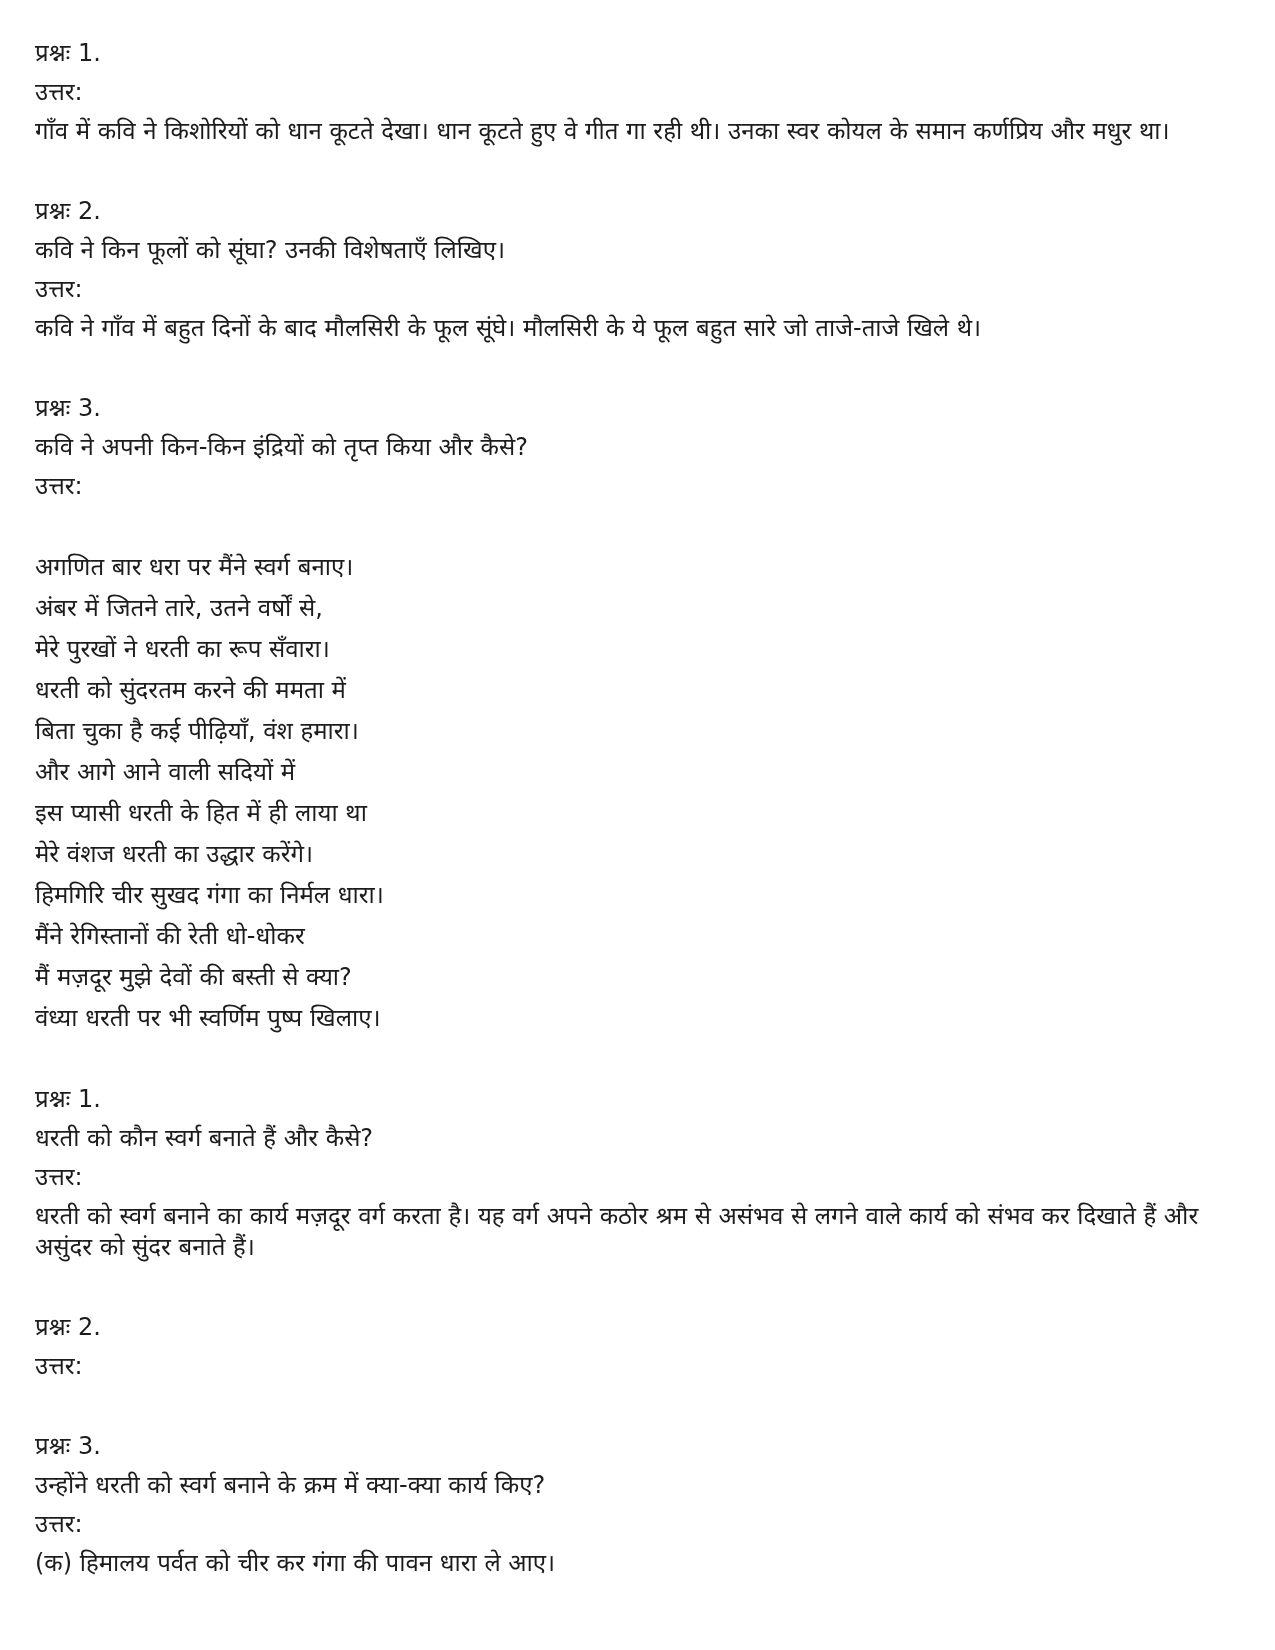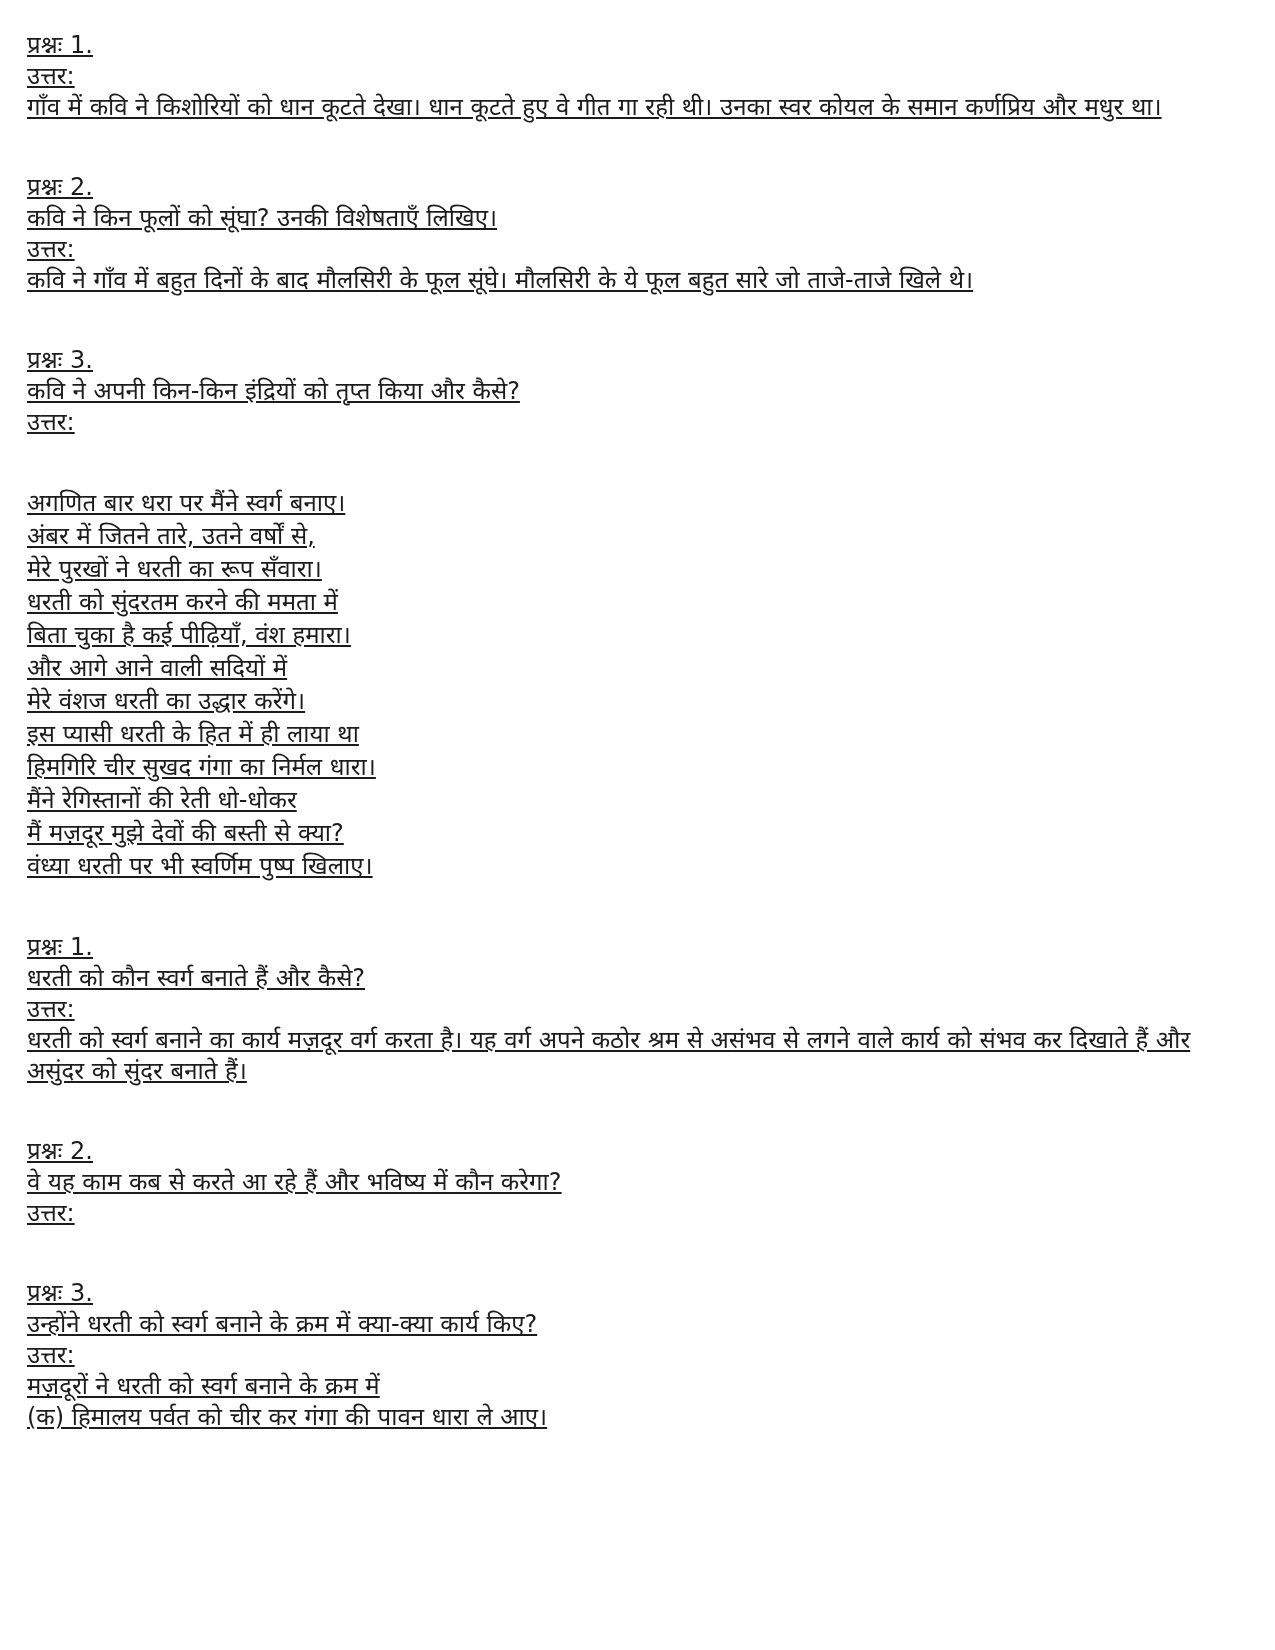--- a/index.html
+++ b/index.html
@@ -16,23 +16,22 @@
     background: #ffffff;
     font-family: "DejaVu Sans", sans-serif;
     font-size: 24px;
     line-height: 31px;
     color: #1c1c1c;
   }
   .block {
     margin: 0 0 49px 0;
   }
   .line, .answer {
-    margin: 0;
+    margin: 8px;
     padding: 0;
-    text-decoration: underline;
   }
   .poem .line {
     line-height: 33px;
   }
   .answer {
     max-width: 1215px;
   }
 </style>
 </head>
 <body>
@@ -58,42 +57,40 @@
     <div class="line">उत्तर:</div>
   </section>
 
   <section class="block poem">
     <div class="line">अगणित बार धरा पर मैंने स्वर्ग बनाए।</div>
     <div class="line">अंबर में जितने तारे, उतने वर्षों से,</div>
     <div class="line">मेरे पुरखों ने धरती का रूप सँवारा।</div>
     <div class="line">धरती को सुंदरतम करने की ममता में</div>
     <div class="line">बिता चुका है कई पीढ़ियाँ, वंश हमारा।</div>
     <div class="line">और आगे आने वाली सदियों में</div>
+    <div class="line">इस प्यासी धरती के हित में ही लाया था</div>
     <div class="line">मेरे वंशज धरती का उद्धार करेंगे।</div>
-    <div class="line">इस प्यासी धरती के हित में ही लाया था</div>
     <div class="line">हिमगिरि चीर सुखद गंगा का निर्मल धारा।</div>
     <div class="line">मैंने रेगिस्तानों की रेती धो-धोकर</div>
     <div class="line">मैं मज़दूर मुझे देवों की बस्ती से क्या?</div>
     <div class="line">वंध्या धरती पर भी स्वर्णिम पुष्प खिलाए।</div>
   </section>
 
   <section class="block">
     <div class="line">प्रश्नः 1.</div>
     <div class="line">धरती को कौन स्वर्ग बनाते हैं और कैसे?</div>
     <div class="line">उत्तर:</div>
     <p class="answer">धरती को स्वर्ग बनाने का कार्य मज़दूर वर्ग करता है। यह वर्ग अपने कठोर श्रम से असंभव से लगने वाले कार्य को संभव कर दिखाते हैं और असुंदर को सुंदर बनाते हैं।</p>
   </section>
 
   <section class="block">
     <div class="line">प्रश्नः 2.</div>
-    <div class="line">वे यह काम कब से करते आ रहे हैं और भविष्य में कौन करेगा?</div>
     <div class="line">उत्तर:</div>
   </section>
 
   <section class="block">
     <div class="line">प्रश्नः 3.</div>
     <div class="line">उन्होंने धरती को स्वर्ग बनाने के क्रम में क्या-क्या कार्य किए?</div>
     <div class="line">उत्तर:</div>
-    <div class="line">मज़दूरों ने धरती को स्वर्ग बनाने के क्रम में</div>
     <div class="line">(क) हिमालय पर्वत को चीर कर गंगा की पावन धारा ले आए।</div>
   </section>
 
 </main>
 
 </body></html>

